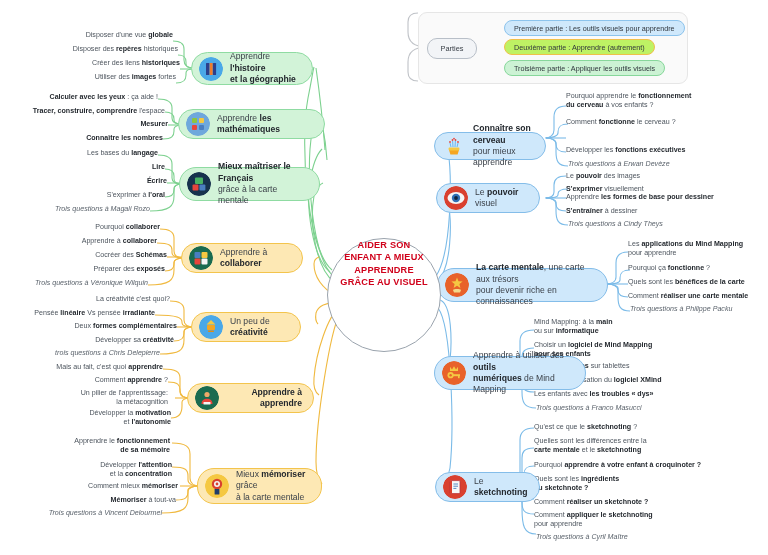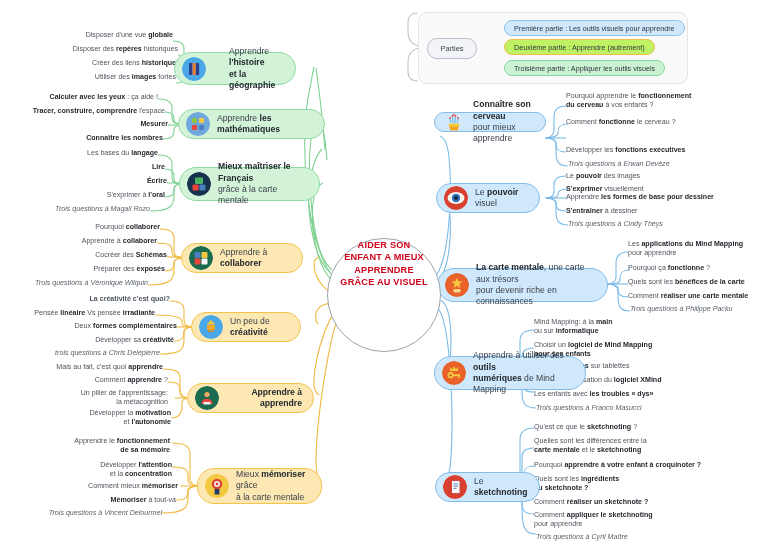--- a/index.html
+++ b/index.html
@@ -218,21 +218,21 @@
 
   <div class="center">
     <div class="ctext">
       <div>AIDER SON</div>
       <div>ENFANT A MIEUX</div>
       <div>APPRENDRE</div>
       <div>GRÂCE AU VISUEL</div>
     </div>
   </div>
 
-  <div class="node green" style="left:174px;top:52px;width:122px;height:33px;gap:16px;">
+  <div class="node green" style="left:191px;top:52px;width:122px;height:33px;">
     <span class="ico">
       <svg viewBox="0 0 24 24" width="24" height="24">
           <circle cx="12" cy="12" r="12" fill="#4aa8e8"></circle>
           <rect x="7" y="6" width="3.4" height="12" rx="0.6" fill="#2b3f8c"></rect>
           <rect x="10.7" y="6" width="3" height="12" rx="0.6" fill="#f07c2a"></rect>
           <rect x="13.9" y="6" width="3.2" height="12" rx="0.6" fill="#2b3f8c"></rect>
         </svg>
     </span>
     <span class="lbl">
       <span><span>Apprendre </span><b>l'histoire</b></span><br>
@@ -303,21 +303,21 @@
     <span class="ico">
       <svg viewBox="0 0 24 24" width="24" height="24">
           <circle cx="12" cy="12" r="12" fill="#4aa8e8"></circle>
           <path d="M7.5 9.5 L12 5 L16.5 9.5 Z" fill="#f5c842"></path>
           <rect x="8" y="10" width="8" height="5" rx="1" fill="#f5a623"></rect>
           <rect x="9" y="15.4" width="6" height="1.6" rx="0.7" fill="#e08b12"></rect>
         </svg>
     </span>
     <span class="lbl">Un peu de <b>créativité</b></span>
   </div>
-  <div class="leaf r" style="left:5px;top:295px;width:165px;font-weight:bold;">La créativité c'est quoi?</div>
+  <div class="leaf r" style="left:5px;top:295px;width:165px;">La créativité c'est quoi?</div>
   <div class="leaf r" style="left:5px;top:309px;width:150px;">Pensée <b>linéaire</b> Vs pensée <b>irradiante</b></div>
   <div class="leaf r" style="left:5px;top:322px;width:172px;">Deux <b>formes complémentaires</b></div>
   <div class="leaf r" style="left:5px;top:336px;width:169px;">Développer sa <b>créativité</b></div>
   <div class="leaf r ital" style="left:5px;top:349px;width:155px;">trois questions à Chris Delepierre</div>
 
   <div class="node orange" style="left:187px;top:383px;width:127px;height:30px;text-align:right;">
     <span class="ico">
       <svg viewBox="0 0 24 24" width="24" height="24">
           <circle cx="12" cy="12" r="12" fill="#1a6b50"></circle>
           <circle cx="12" cy="8.5" r="2.6" fill="#f0a868"></circle>
@@ -346,21 +346,21 @@
       <span>Mieux <b>mémoriser</b> grâce</span><br>
       <span>à la carte mentale</span>
     </span>
   </div>
   <div class="leaf r two" style="left:40px;top:437px;width:130px;">Apprendre le <b>fonctionnement</b><br><b>de sa mémoire</b></div>
   <div class="leaf r two" style="left:45px;top:461px;width:127px;">Développer <b>l'attention</b><br>et la <b>concentration</b></div>
   <div class="leaf r" style="left:5px;top:482px;width:173px;">Comment mieux <b>mémoriser</b></div>
   <div class="leaf r" style="left:5px;top:496px;width:171px;"><b>Mémoriser</b> à tout-va</div>
   <div class="leaf r ital" style="left:5px;top:509px;width:157px;">Trois questions à Vincent Delourmel</div>
 
-  <div class="node blue" style="left:434px;top:112px;width:112px;height:20px;">
+  <div class="node blue" style="left:434px;top:132px;width:112px;height:28px;">
     <span class="ico">
       <svg viewBox="0 0 24 24" width="24" height="24">
           <path d="M7 16 L17 16 L15.6 20.5 L8.4 20.5 Z" fill="#f5a623"></path>
           <rect x="6.6" y="13.6" width="10.8" height="2.8" rx="0.8" fill="#f5c842"></rect>
           <g fill="#e8453c">
             <circle cx="8" cy="8" r="0.9"></circle>
             <circle cx="10.5" cy="6" r="0.9"></circle>
             <circle cx="13.5" cy="6" r="0.9"></circle>
             <circle cx="16" cy="8" r="0.9"></circle>
             <circle cx="12" cy="4.6" r="0.9"></circle>

